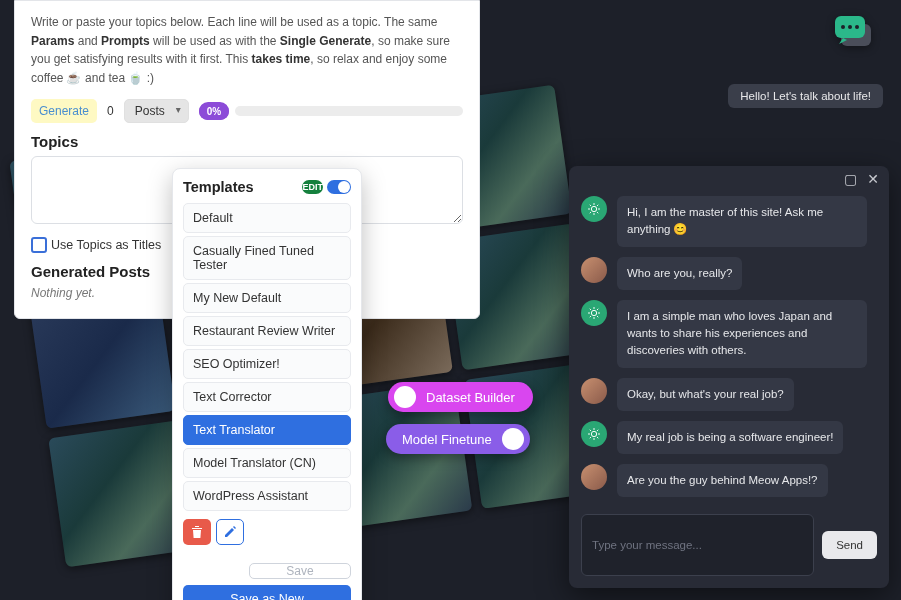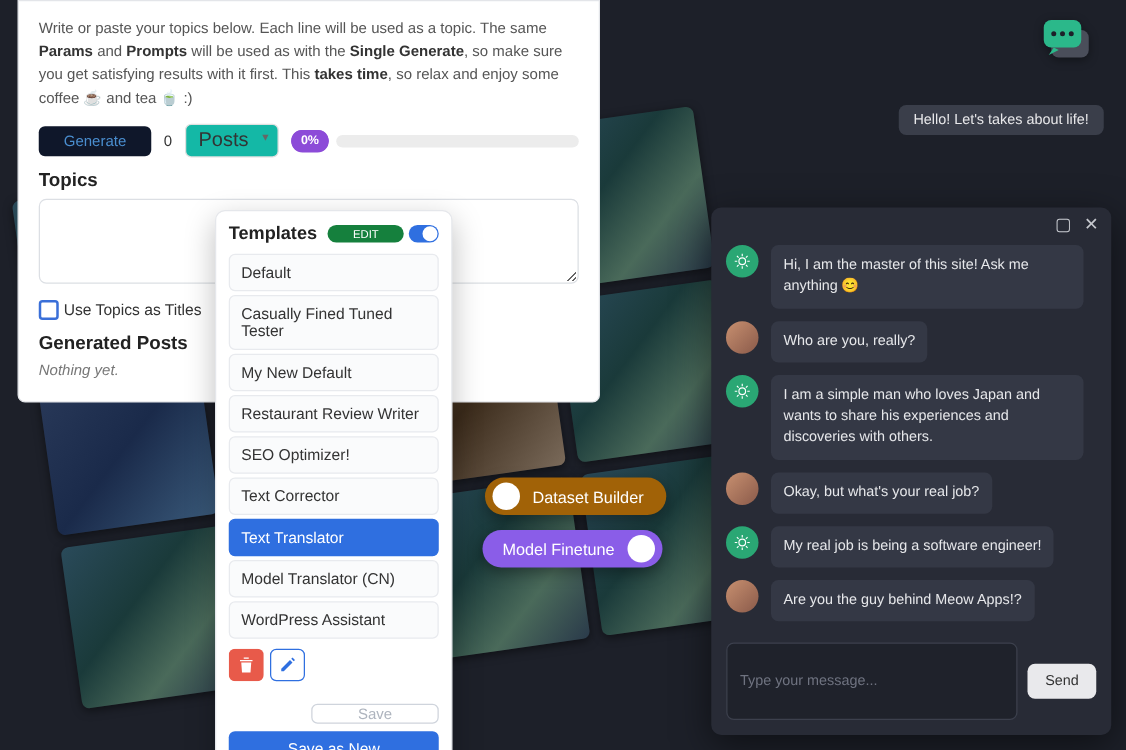--- a/index.html
+++ b/index.html
@@ -41,29 +41,29 @@
     color: #444;
     font-size: 12px;
   }
   .panel .intro { line-height: 1.55; color: #555; }
   .panel .intro b { font-weight: 600; color: #333; }
   .controls-row {
     display: flex; align-items: center; gap: 10px;
     margin: 12px 0 10px;
   }
   .btn-light {
-    background: #0f172a; color: #4a8ecf;
+    background: #fef9c3; color: #4a8ecf;
     border: none; border-radius: 5px;
-    padding: 5px 20px; font-size: 12px; cursor: pointer;
+    padding: 5px 8px; font-size: 12px; cursor: pointer;
   }
   .count-val { color: #333; font-size: 12px; }
   .select-posts {
     border: 1px solid #e0e0e0; border-radius: 5px;
-    padding: 4px 22px 4px 10px; font-size: 16px; color:#333;
-    background:#14b8a6; appearance:none; position:relative;
+    padding: 4px 22px 4px 10px; font-size: 12px; color:#333;
+    background:#e5e5e5; appearance:none; position:relative;
   }
   .select-wrap{position:relative;display:inline-block;}
   .select-wrap::after{content:"▾";position:absolute;right:8px;top:5px;font-size:10px;color:#666;pointer-events:none;}
   .progress-pill {
     display:inline-flex;align-items:center;
     background: linear-gradient(90deg,#8c4bd8 0%,#8c4bd8 100%);
     border-radius: 999px; height: 18px;
   }
   .progress-pill .pct{
     background:#8c4bd8;color:#fff;font-size:10px;font-weight:600;
@@ -95,21 +95,21 @@
     border:1px solid #e5e7eb;
     border-radius:8px;
     box-shadow:0 8px 24px rgba(0,0,0,.25);
     padding:10px 10px 12px;
     z-index:5;
     font-size:12.5px;
   }
   .templates-header{display:flex;align-items:center;justify-content:space-between;margin-bottom:8px;}
   .templates-header h5{font-size:14.5px;font-weight:700;color:#222;}
   .edit-toggle{display:flex;align-items:center;gap:4px;}
-  .edit-badge{background:#15803d;color:#fff;font-size:9px;font-weight:400;border-radius:999px;padding:2px 20px;}
+  .edit-badge{background:#15803d;color:#fff;font-size:9px;font-weight:700;border-radius:999px;padding:2px 0;}
   .toggle{width:24px;height:14px;background:#2f6fe0;border-radius:999px;position:relative;}
   .toggle::after{content:"";position:absolute;right:1px;top:1px;width:12px;height:12px;background:#fff;border-radius:50%;}
   .tpl-list{display:flex;flex-direction:column;gap:3px;margin-bottom:8px;}
   .tpl-item{
     border:1px solid #e8eaee;border-radius:5px;padding:7px 9px;
     color:#333;background:#fafbfc;cursor:pointer;
   }
   .tpl-item.selected{background:#2f6fe0;color:#fff;border-color:#2f6fe0;}
   .tpl-actions{display:flex;gap:5px;margin-bottom:6px;}
   .icon-btn{
@@ -129,21 +129,21 @@
 
   
   .pill{
     position:absolute;z-index:4;
     display:flex;align-items:center;gap:10px;
     border-radius:999px;padding:4px 6px 4px 6px;
     font-size:13px;color:#fff;font-weight:500;
     box-shadow:0 4px 12px rgba(0,0,0,.35);
   }
   .pill .dot{width:22px;height:22px;background:#fff;border-radius:50%;}
-  .pill.green{background:#a16207;top:382px;left:388px;padding-right:18px;text-align:right;}
+  .pill.green{background:#d946ef;top:382px;left:388px;padding-right:18px;text-align:right;}
   .pill.green .dot{order:-1;}
   .pill.purple{background:#8a5de8;top:424px;left:386px;padding-left:16px;}
 
   
   .brand-bubble{
     position:absolute;top:14px;right:24px;z-index:3;
   }
   .brand-bubble svg{filter:drop-shadow(0 2px 4px rgba(0,0,0,.4));}
 
   
@@ -287,21 +287,21 @@
   <svg width="44" height="40" viewBox="0 0 44 40">
     <rect x="8" y="10" width="30" height="22" rx="6" fill="#4a4e5a"></rect>
     <rect x="2" y="2" width="30" height="22" rx="6" fill="#2bb88a"></rect>
     <circle cx="10" cy="13" r="2" fill="#1d2029"></circle>
     <circle cx="17" cy="13" r="2" fill="#1d2029"></circle>
     <circle cx="24" cy="13" r="2" fill="#1d2029"></circle>
     <path d="M10 24 l-4 6 l8 -4 z" fill="#2bb88a"></path>
   </svg>
 </div>
 
-<div class="greet">Hello! Let's takes about life!</div>
+<div class="greet">Hello! Let's talk about life!</div>
 
 <div class="chat">
   <div class="chat-top">
     <span>▢</span>
     <span>✕</span>
   </div>
   <div class="messages" id="messages">
       <div class="msg">
         <div class="avatar ai">
           <svg viewBox="0 0 24 24">

